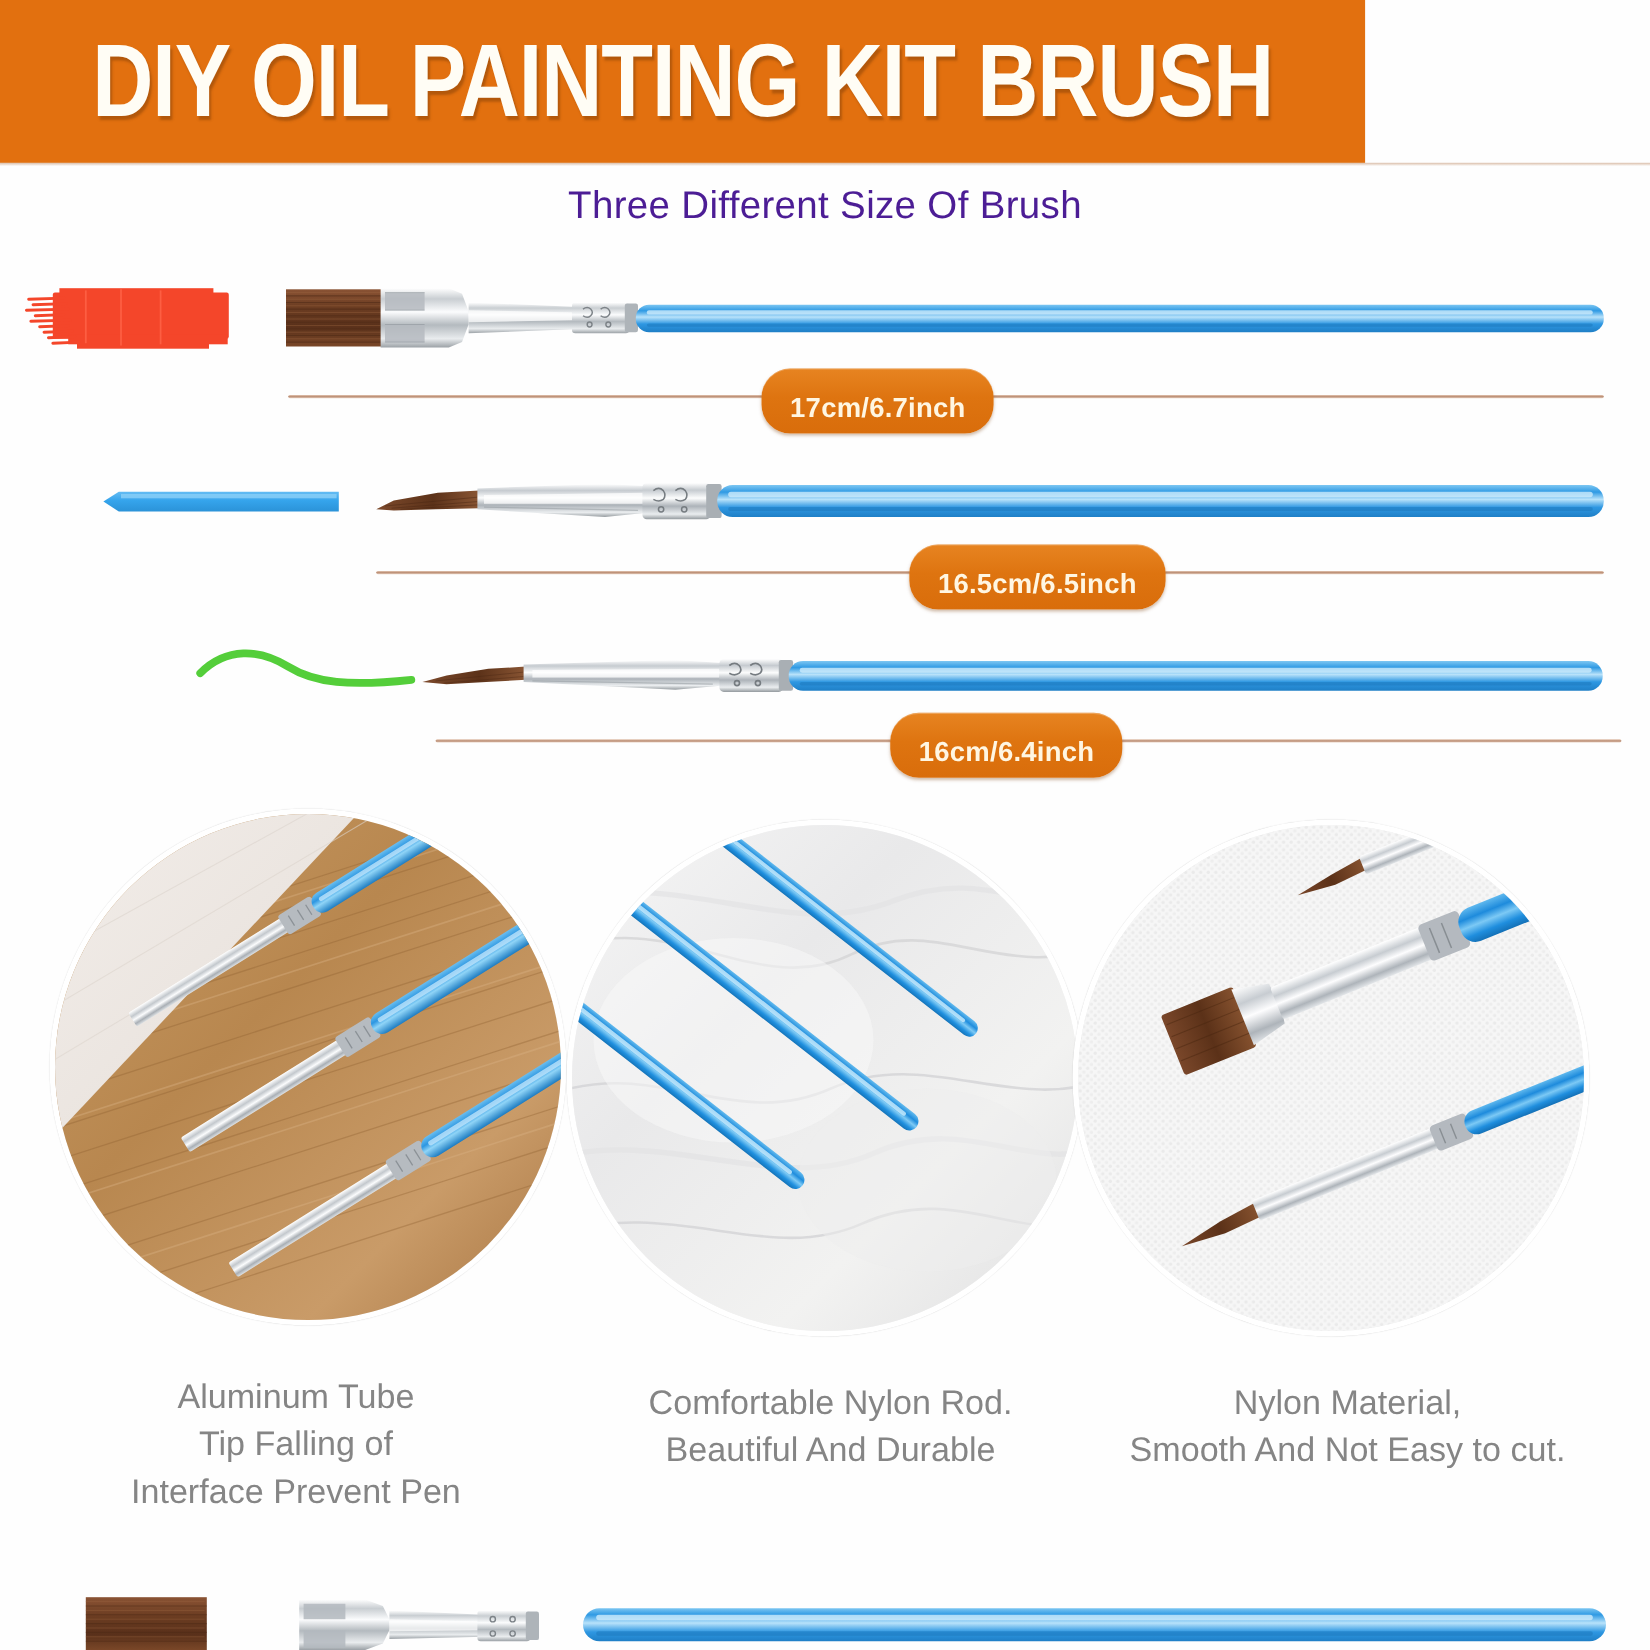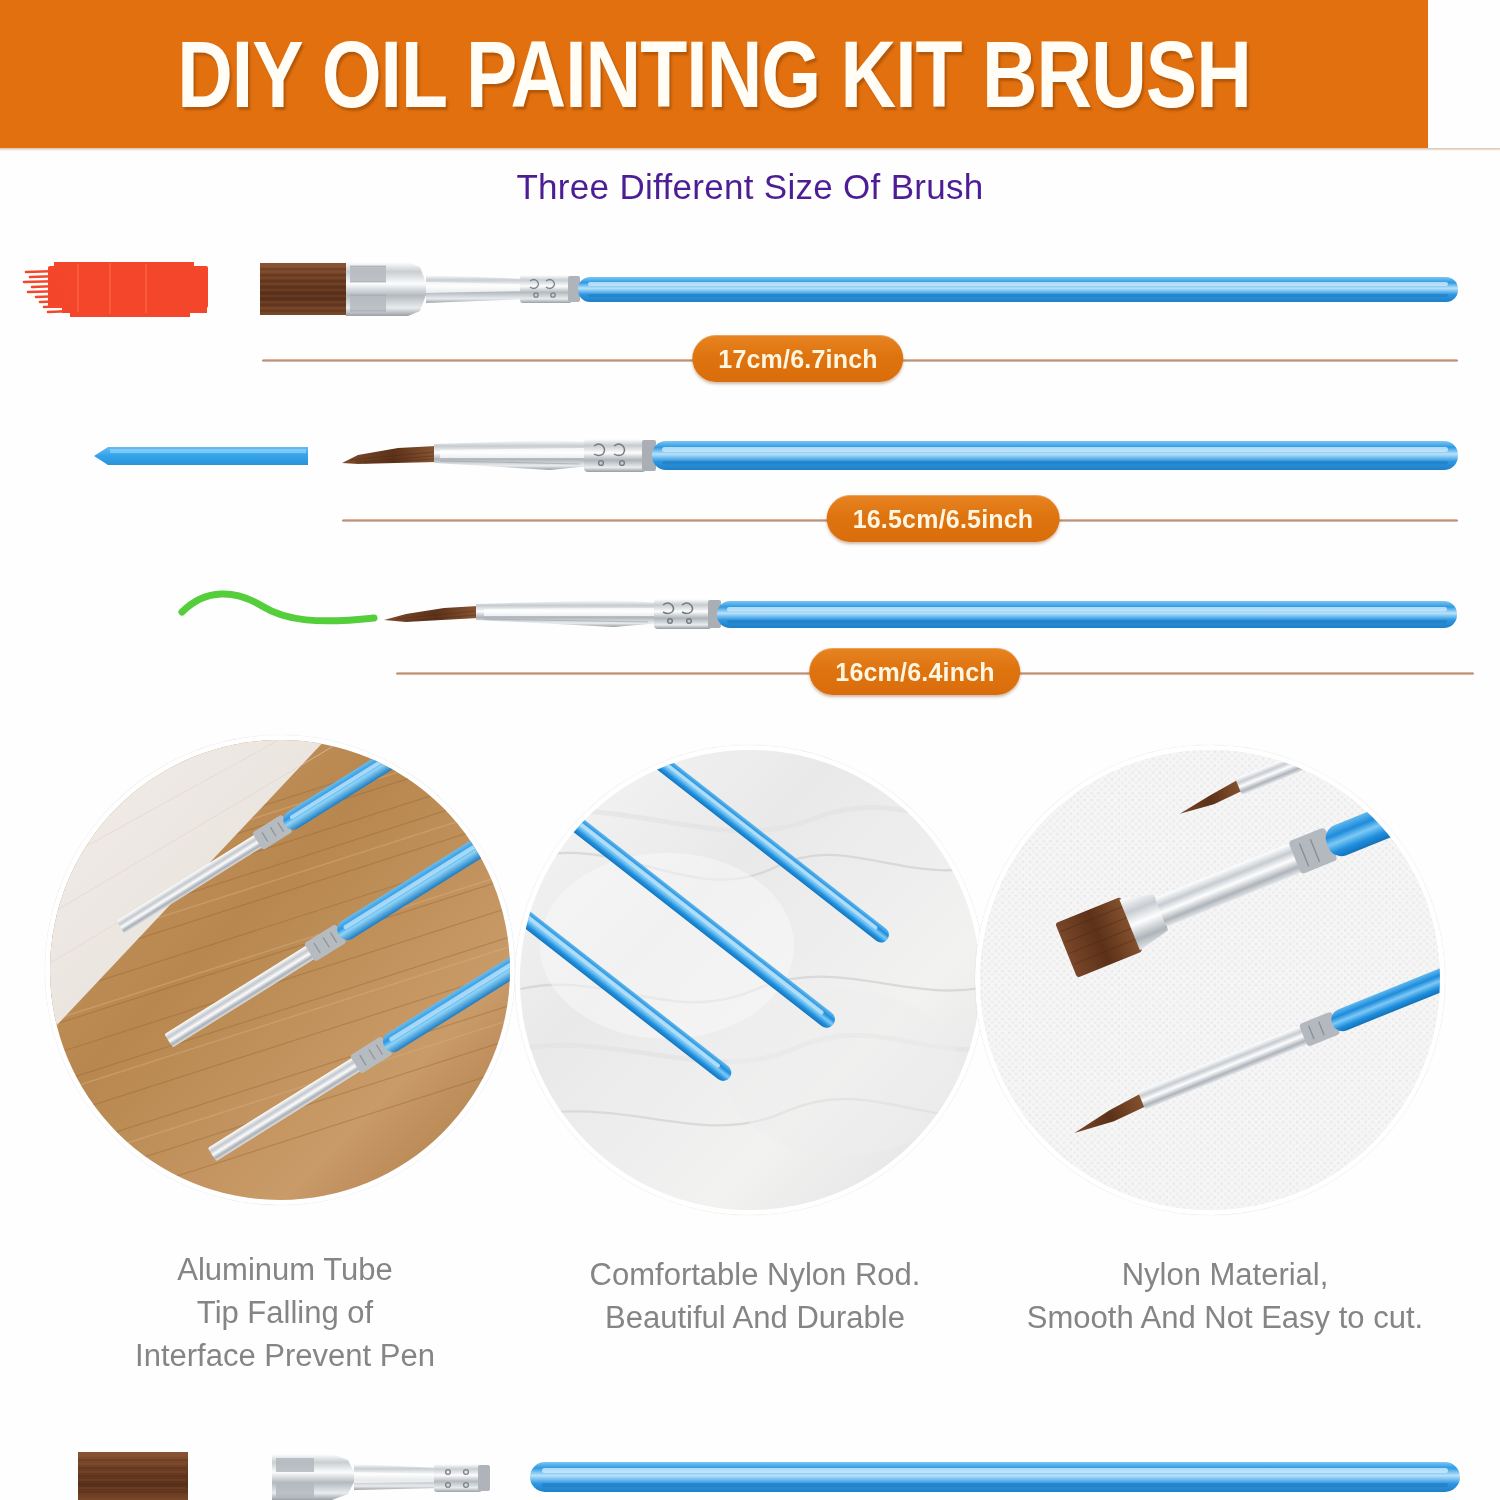--- a/index.html
+++ b/index.html
@@ -7,21 +7,21 @@
   html,body { background:#ffffff; }
   body {
     width:1500px; height:1500px;
     font-family:"Liberation Sans", sans-serif;
     position:relative; overflow:hidden;
     background:#fefefe;
   }
 
   
   .header-banner{
-    position:absolute; left:0; top:0; width:1428px; height:148px;
+    position:absolute; left:0; top:0; width:1241px; height:148px;
     background:#E2700F;
     display:flex; align-items:center; justify-content:center;
   }
   .header-banner::after{
     content:""; position:absolute; left:0; bottom:-3px; width:1500px; height:3px;
     background:linear-gradient(to bottom, rgba(150,70,10,.35), rgba(226,112,15,0));
   }
   .header-title{
     font-size:77px; font-weight:bold; color:#FFFDF5;
     letter-spacing:-1px; line-height:1;
@@ -61,21 +61,21 @@
   
   .measure{ position:absolute; height:6px; }
   .measure .rule-line{
     position:absolute; left:0; top:2px; width:100%; height:3px;
     background:linear-gradient(to bottom,#E6C9B6,#B98B71 55%,#E8D2C3);
     border-radius:2px;
   }
   .badge{
     position:absolute; top:-22px;
     transform:translateX(-50%);
-    padding:12px 26px 10px 26px;
+    padding:24px 26px 10px 26px;
     border-radius:26px;
     background:linear-gradient(to bottom,#E78421 0%,#DE7410 45%,#D96D0B 100%);
     color:#FFF6E2; font-size:25px; font-weight:bold;
     font-family:"Liberation Sans", sans-serif;
     white-space:nowrap;
     box-shadow:0 2px 3px rgba(120,60,10,.35), inset 0 1px 0 rgba(255,255,255,.25);
     letter-spacing:.2px;
     line-height:1;
   }
 
@@ -94,21 +94,21 @@
   }
   .circle-photo svg{ display:block; width:100%; height:100%; }
 
   
   .captions{ position:absolute; left:0; top:1248px; width:1500px; height:150px; }
   .caption{
     position:absolute; text-align:center;
     font-size:31px; line-height:43px; color:#858585;
     font-family:"Liberation Sans", sans-serif;
   }
-  #caption-1{ left:60px; top:0px; width:450px; }
+  #caption-1{ left:44px; top:0px; width:450px; }
   #caption-2{ left:525px; top:5px; width:460px; }
   #caption-3{ left:985px; top:5px; width:480px; }
 
   
   .bottom-strip{ position:absolute; left:0; top:1430px; width:1500px; height:70px; }
 </style>
 </head>
 <body>
 
 <div class="header-banner">

